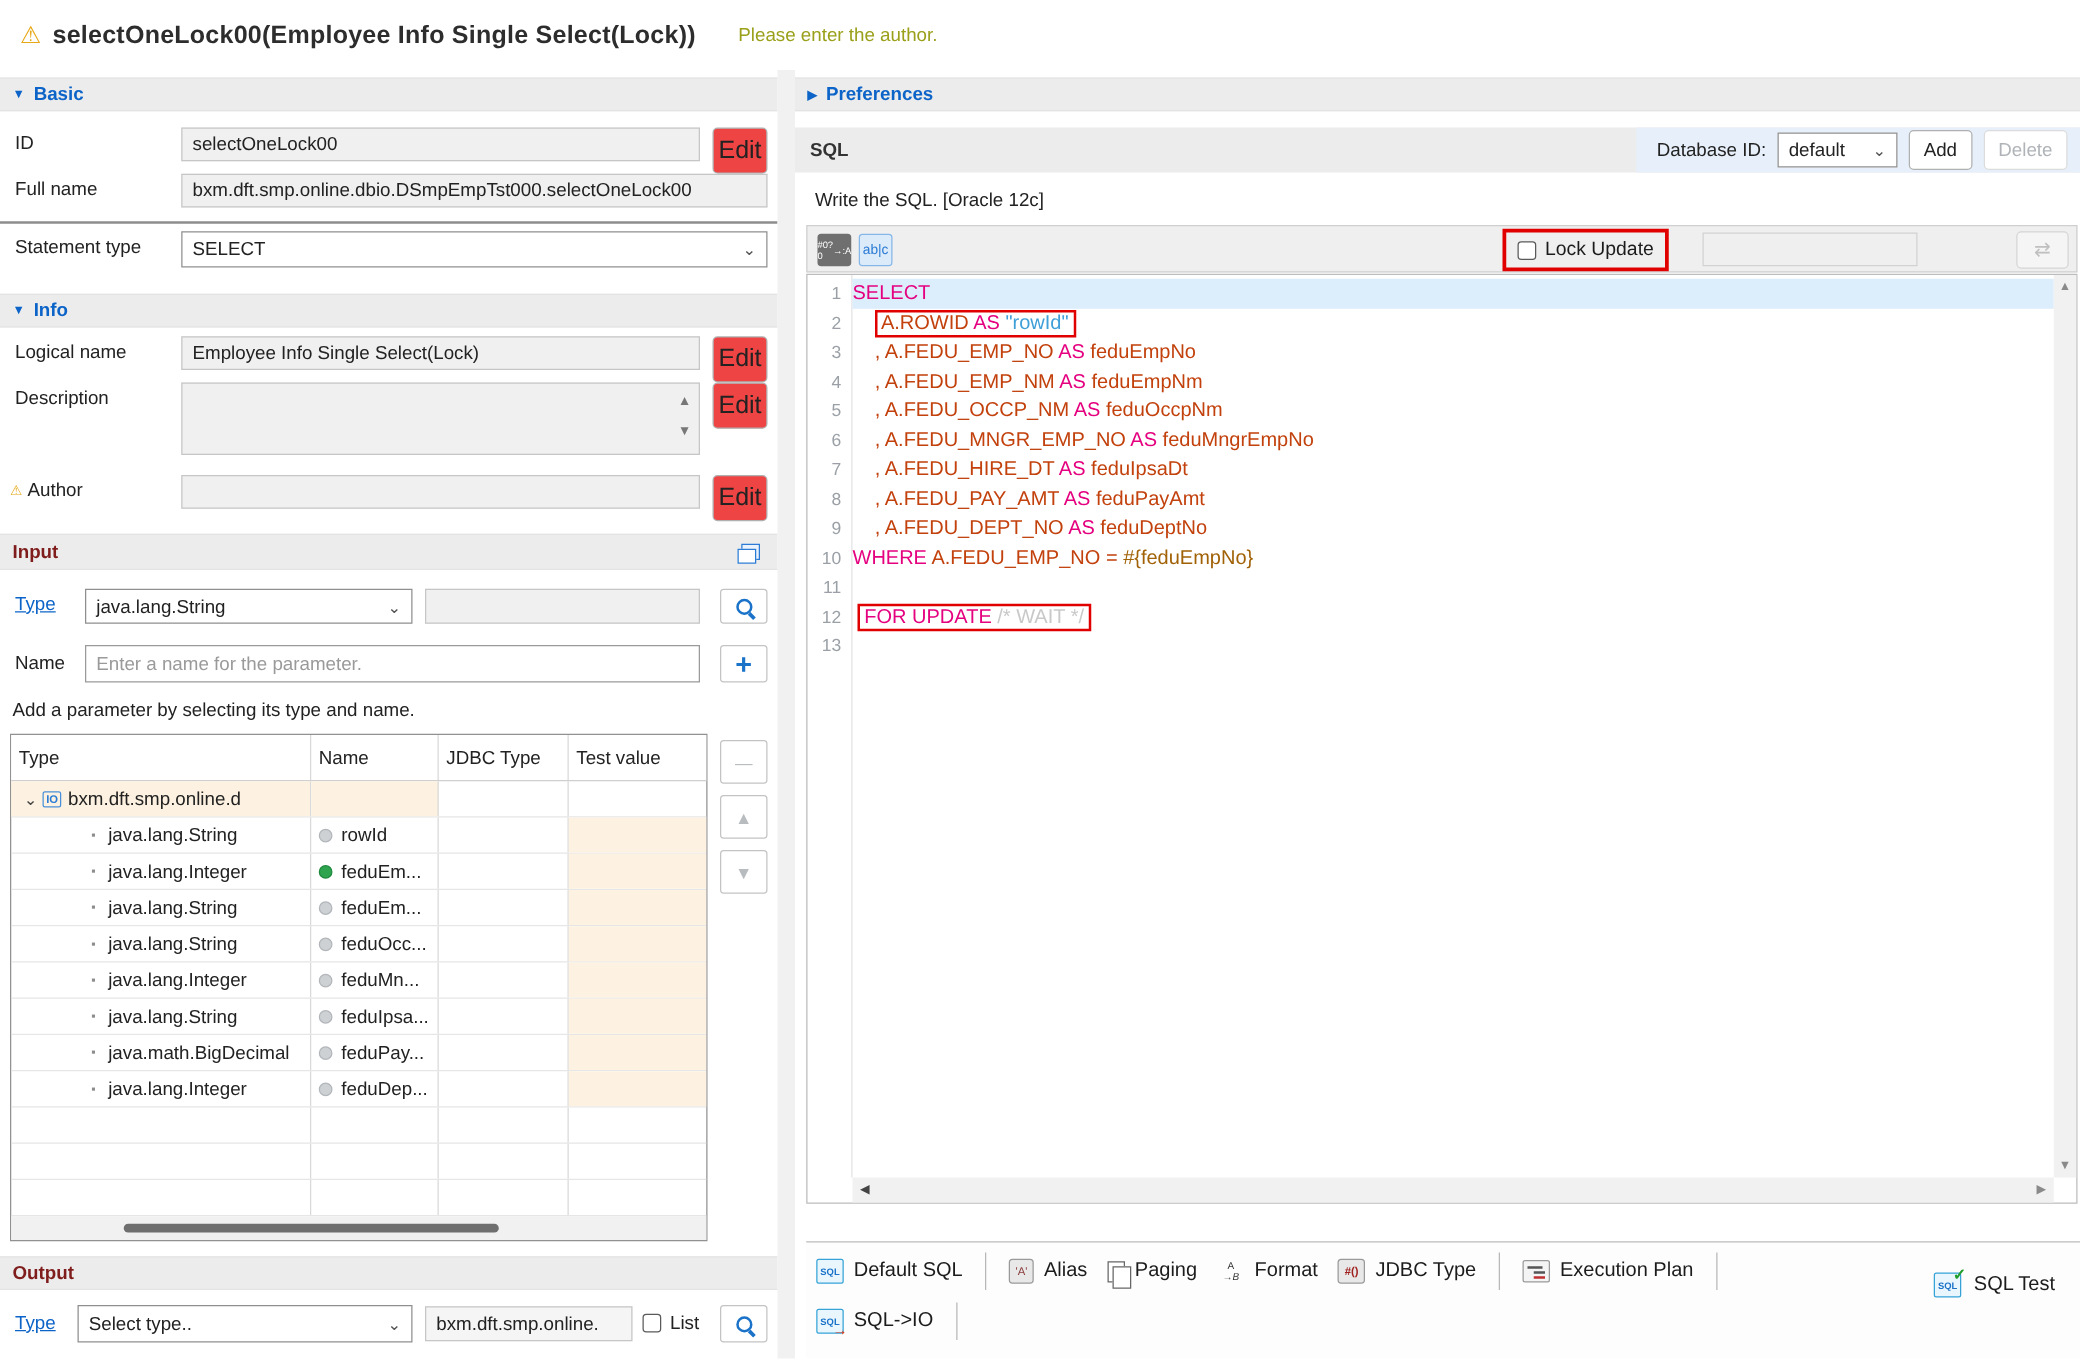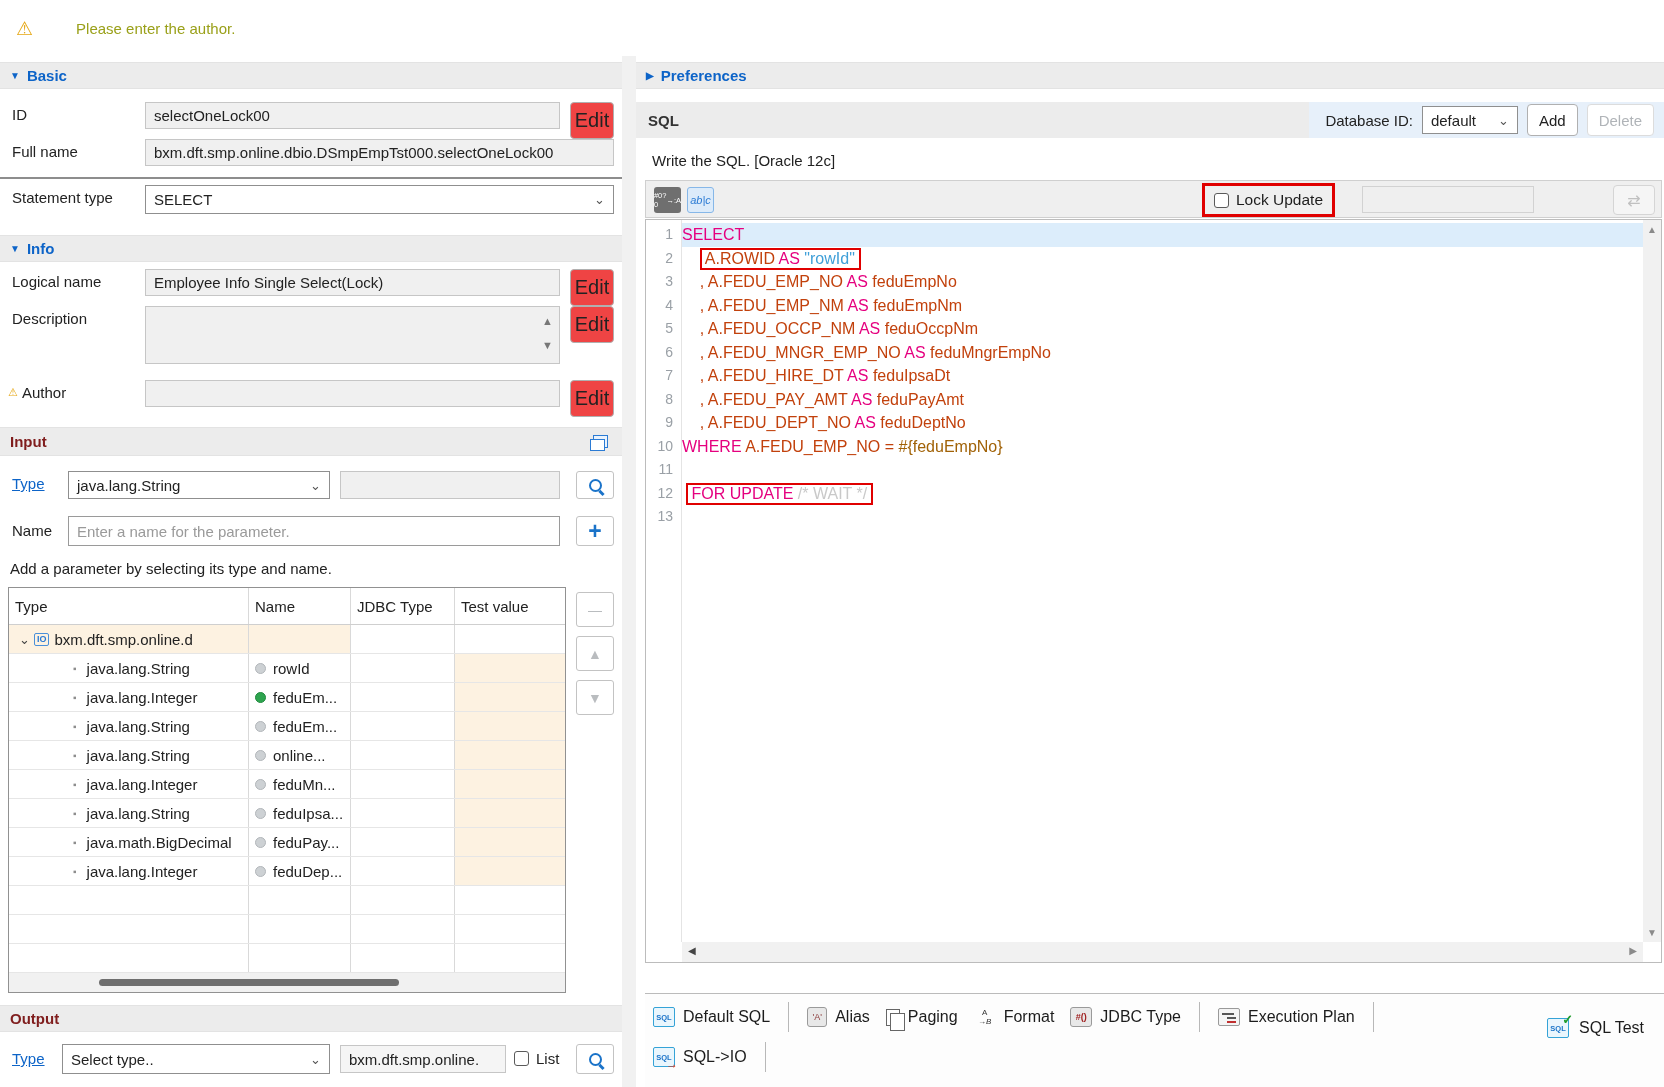--- a/index.html
+++ b/index.html
@@ -63,21 +63,21 @@
   .sqlbar .t{font-weight:bold;color:#333;margin-left:12px;}
   .dbgroup{position:absolute;right:0;top:0;height:36px;background:#e7f0fa;display:flex;align-items:center;gap:9px;padding:0 10px 0 16px;}
   .dbsel{position:relative;width:96px;height:28px;justify-content:flex-end;}
   .smallbtn{background:#fff;border:1px solid #b0b0b0;border-radius:4px;height:30px;padding:0 11px;display:flex;align-items:center;font-size:15px;}
   .smallbtn.dis{color:#b0b4b8;border-color:#dcdcdc;}
   
   .sqltoolbar{position:absolute;left:9px;right:2px;top:124px;height:38px;background:#efefef;border:1px solid #cfcfcf;box-sizing:border-box;}
   .convico{position:absolute;left:8px;top:6px;width:27px;height:26px;background:#6f6f6f;border-radius:3px;color:#fff;
            font-size:7.5px;line-height:9px;display:flex;flex-direction:row;align-items:center;justify-content:center;}
   .abcico{position:absolute;left:41px;top:6px;width:27px;height:26px;background:#dcebfa;border:1px solid #86b7e8;border-radius:3px;
-          color:#2b7bd4;font-size:11px;display:flex;align-items:center;justify-content:center;box-sizing:border-box;font-style:italic;}
+          color:#2b7bd4;font-size:11px;display:flex;align-items:center;justify-content:center;box-sizing:border-box;}
   .lockwrap{position:absolute;left:556px;top:2px;height:34px;border:3px solid #e00000;display:flex;align-items:center;gap:7px;padding:0 9px;box-sizing:border-box;background:transparent;}
   .cb{width:15px;height:15px;border:1.6px solid #5a5a5a;border-radius:3px;background:#fff;box-sizing:border-box;flex:none;}
   .locklabel{font-size:15.5px;color:#1c1c1c;}
   .lockinput{position:absolute;left:716px;top:5px;width:172px;height:27px;background:#efefef;border:1px solid #d2d2d2;box-sizing:border-box;}
   .syncbtn{position:absolute;right:6px;top:4px;width:42px;height:30px;background:#f5f5f5;border:1px solid #d5d5d5;border-radius:4px;
            display:flex;align-items:center;justify-content:center;color:#c0c0c0;font-size:16px;box-sizing:border-box;}
   
   .editor{position:absolute;left:9px;right:2px;top:163px;height:744px;border:1px solid #bcbcbc;background:#fff;box-sizing:border-box;}
   .gutter{position:absolute;left:0;top:3px;width:34px;}
   .gnum{height:23.5px;line-height:23.5px;text-align:right;padding-right:7px;color:#9aa0a6;font-size:14px;}
@@ -119,20 +119,21 @@
   
   .spin{position:absolute;color:#777;font-size:11px;right:6px;}
 </style>
 </head>
 <body>
 
 <div class="app">
 
   <div class="top">
     <span class="warnico">⚠</span>
+    <span class="title">selectOneLock00(Employee Info Single Select(Lock))</span>
     <span class="topmsg">Please enter the author.</span>
   </div>
 
   <div class="left">
 
     <div class="secbar secblue" style="top:6px;">
       <span class="arr">▼</span>
       <span>Basic</span>
     </div>
 
@@ -265,21 +266,21 @@
       <div class="tcell cjdbc"></div>
       <div class="tcell ctest fill"></div>
           </div>
           <div class="trow">
       <div class="tcell ctype">
               <span class="fbul">▪</span>
         <span>java.lang.String</span>
             </div>
       <div class="tcell cname">
               <span class="dot gray"></span>
-        <span>online...</span>
+        <span>feduOcc...</span>
             </div>
       <div class="tcell cjdbc"></div>
       <div class="tcell ctest fill"></div>
           </div>
           <div class="trow">
       <div class="tcell ctype">
               <span class="fbul">▪</span>
         <span>java.lang.Integer</span>
             </div>
       <div class="tcell cname">

